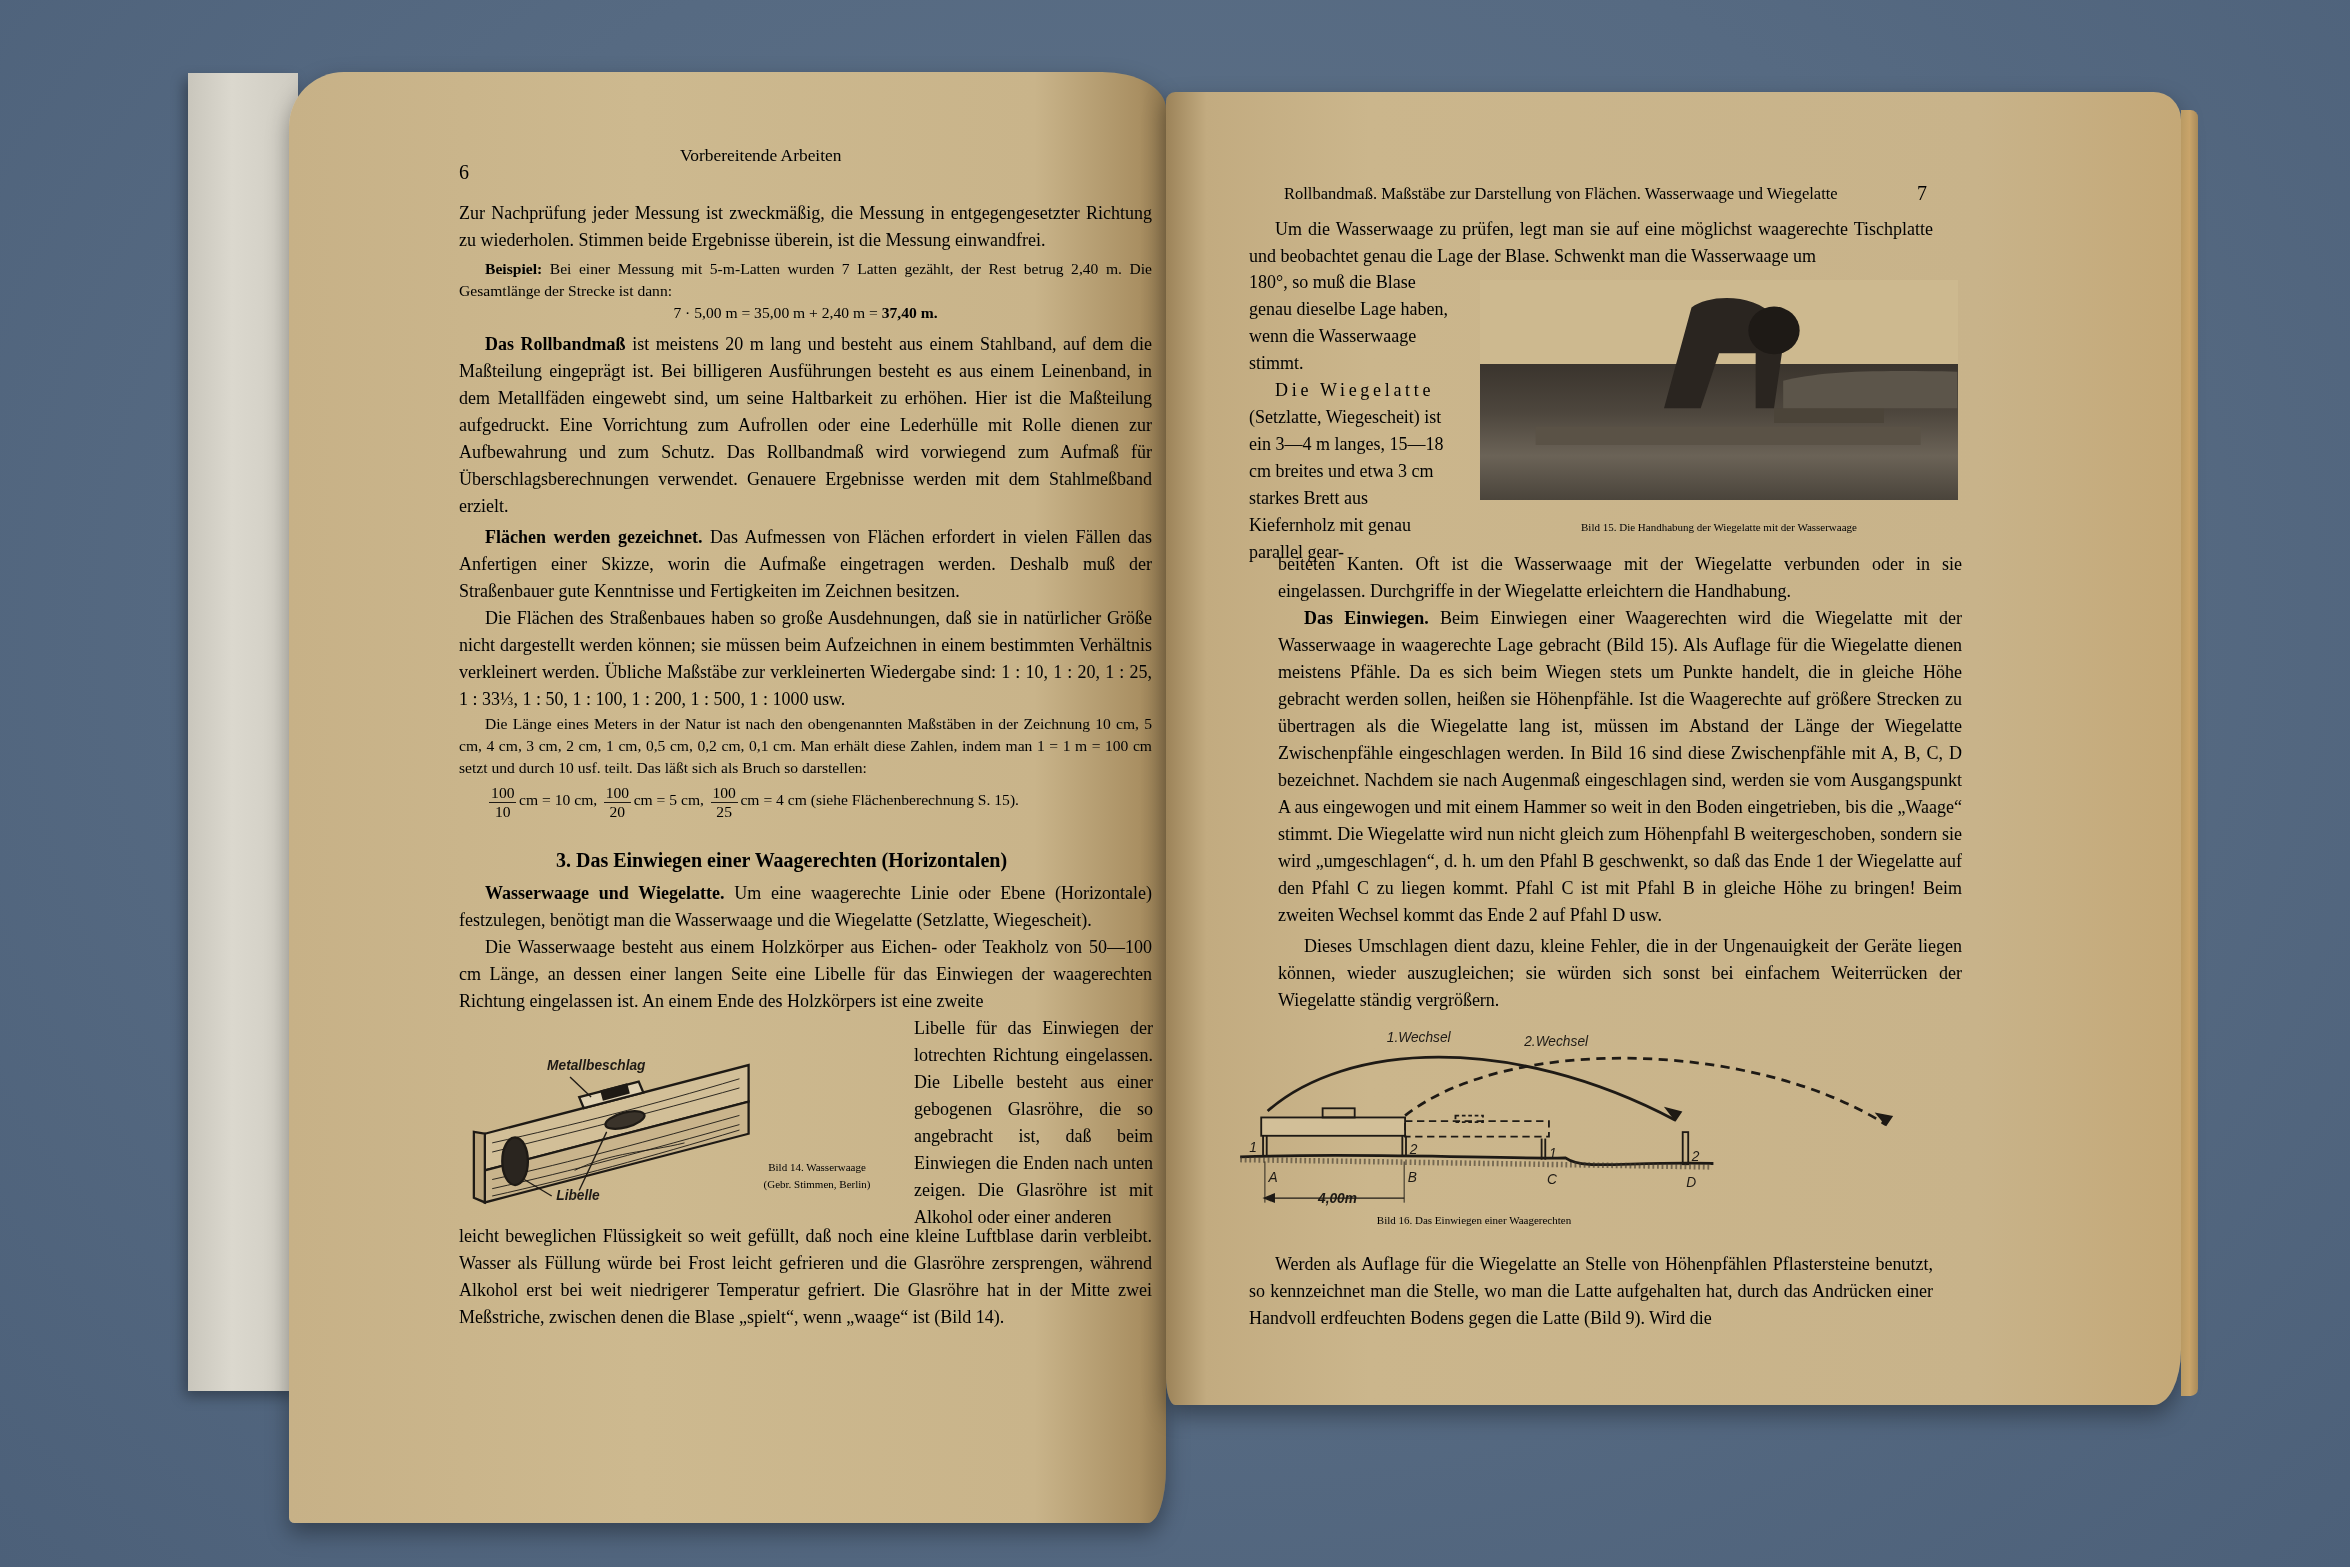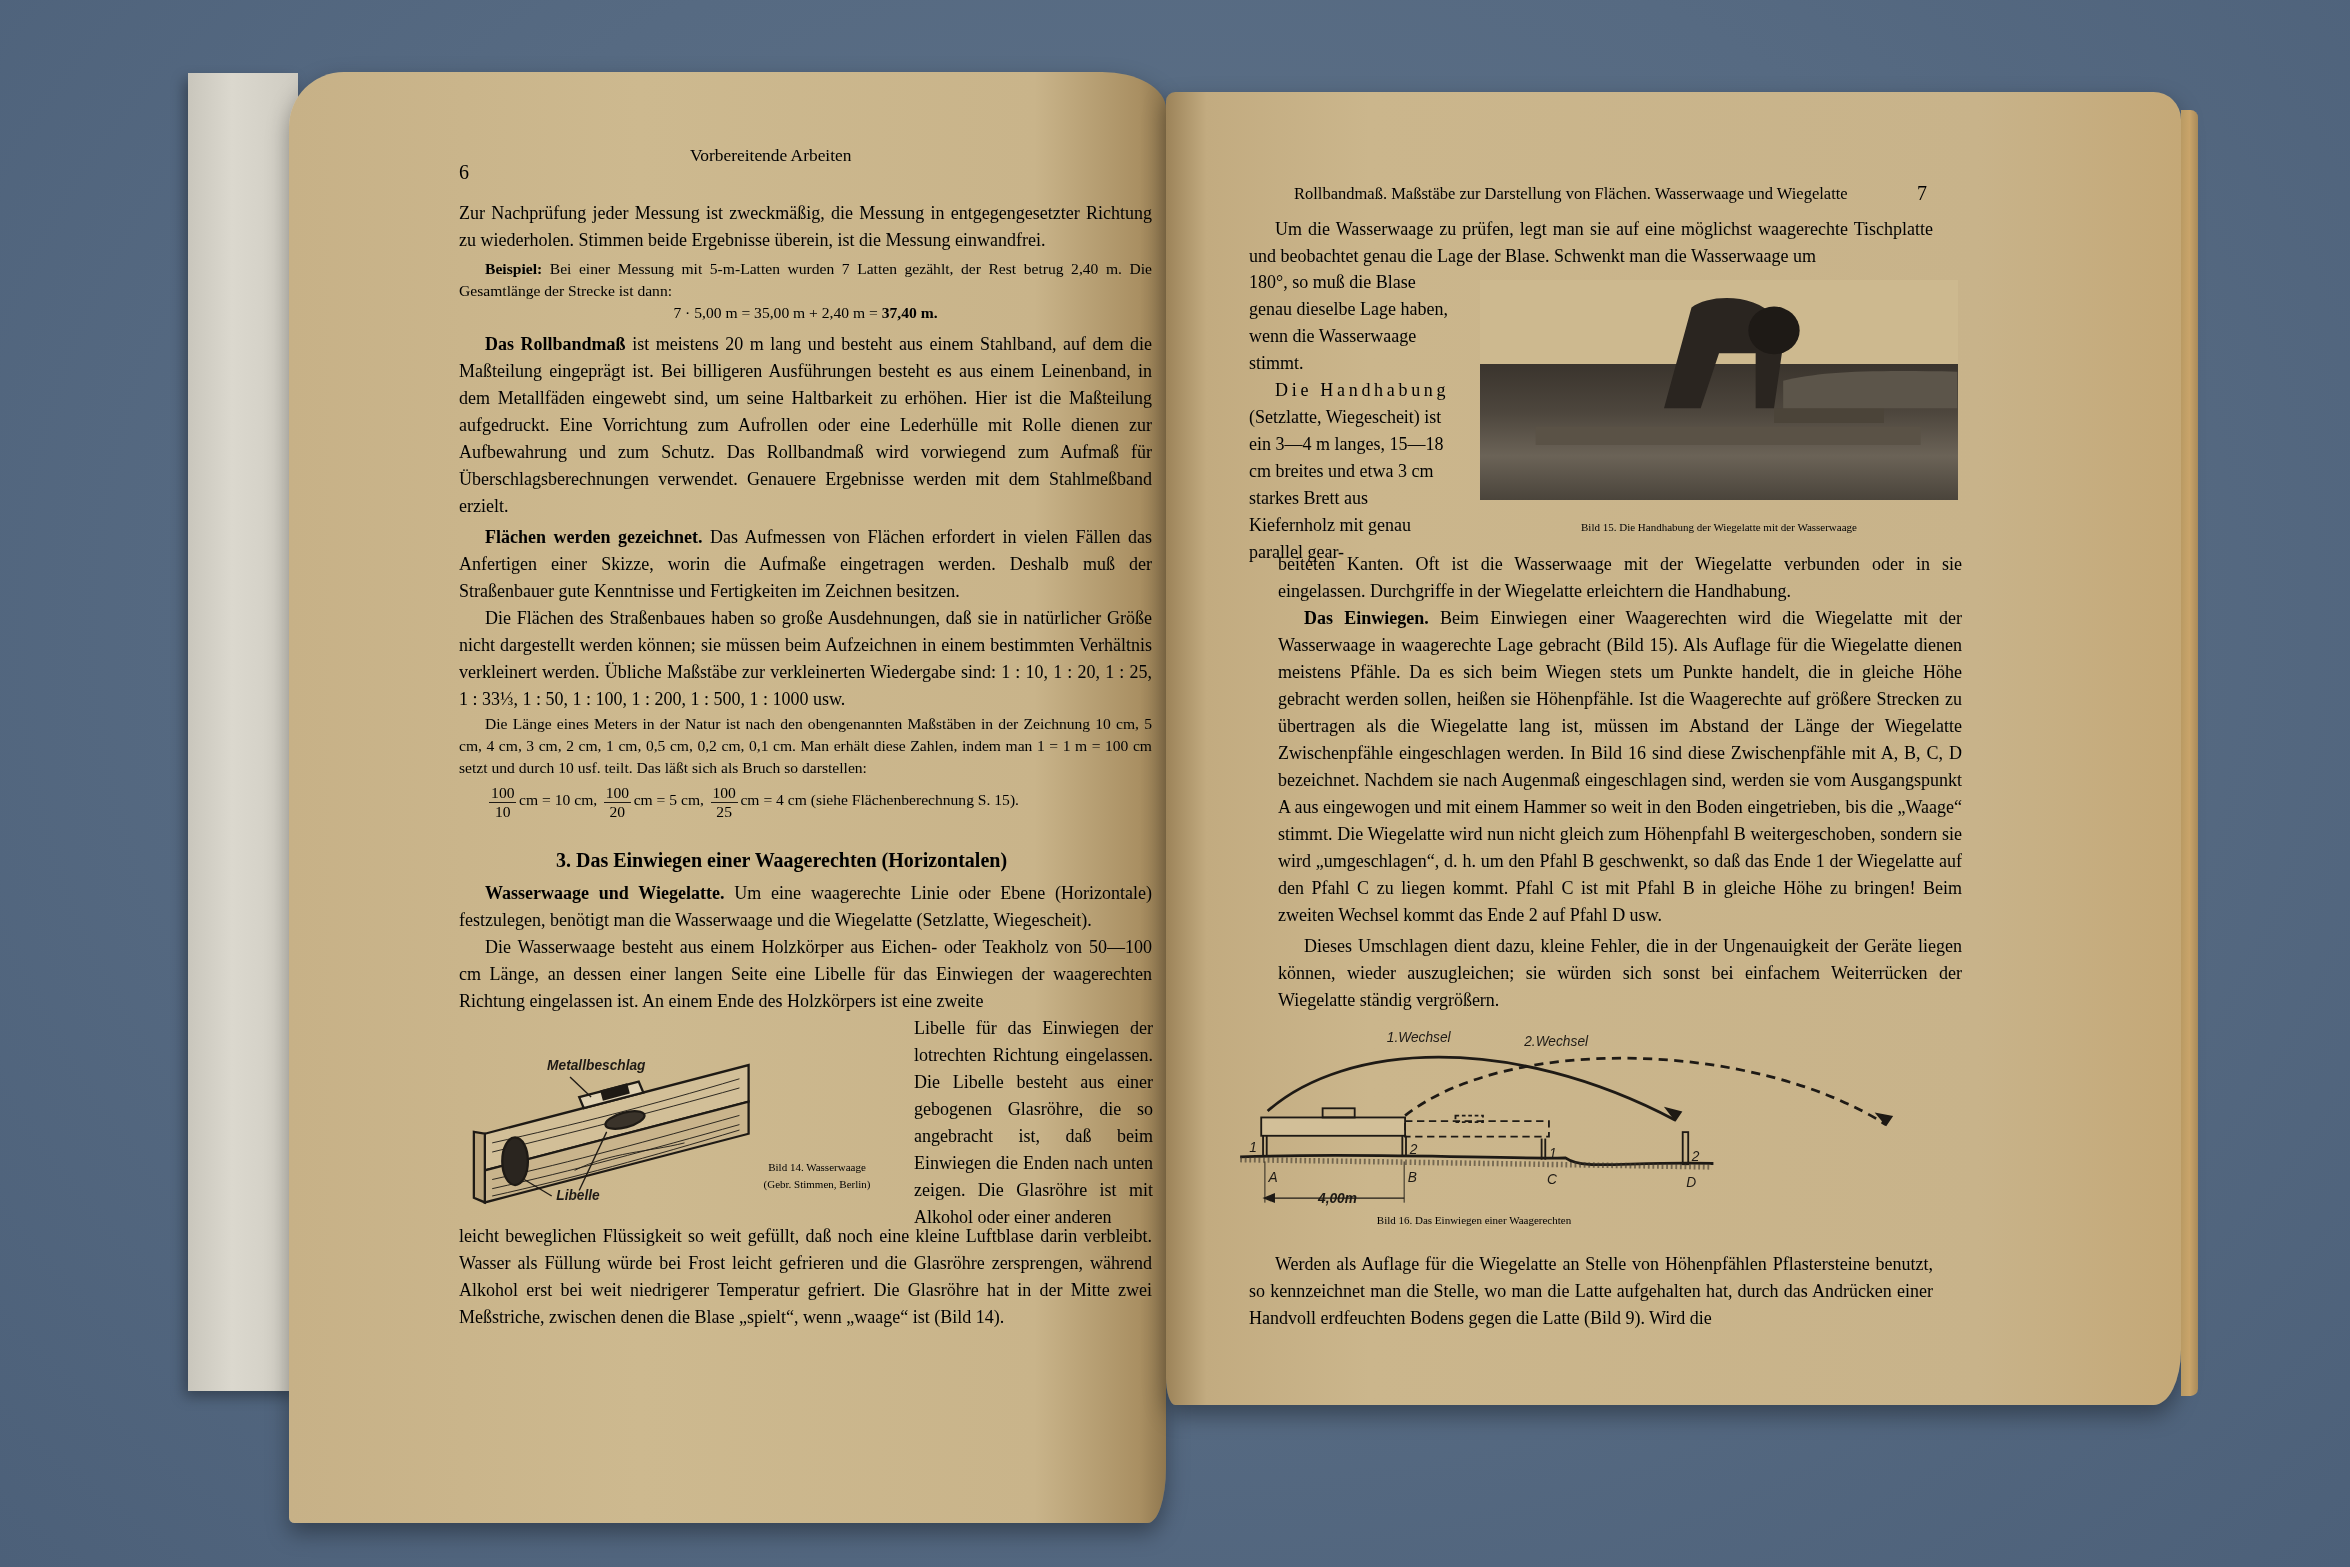--- a/index.html
+++ b/index.html
@@ -29,21 +29,21 @@
   }
   .page.right::after{
     content:""; position:absolute; right:-16.5px; top:18.4px; width:16.5px; height:1286px;
     background: linear-gradient(90deg,#b99a63,#c9a46a,#a88a5a); border-radius:0 7.3px 7.3px 0;
   }
   .ptext { position:absolute; font-family:"Liberation Serif", serif; font-size:18px; line-height:27px; text-align:justify; }
   .ptext p { margin:0; text-indent:26px; }
   .ptext p.noindent { text-indent:0; }
   .small { font-size:15.6px; line-height:22px; }
   .bold { font-weight:bold; }
-  .runhead { position:absolute; font-family:"Liberation Serif", serif; font-size:17.4px;margin-left:10px; }
+  .runhead { position:absolute; font-family:"Liberation Serif", serif; font-size:17.4px; }
   .pagenum { position:absolute; font-family:"Liberation Serif", serif; font-size:20px; }
   .section-title { position:absolute; font-family:"Liberation Serif", serif; font-weight:bold; font-size:20px; }
   .caption { position:absolute; font-family:"Liberation Serif", serif; font-size:11px; text-align:center; line-height:17.4px; }
   .frac { display:inline-flex; flex-direction:column; align-items:center; vertical-align:middle; margin:0 2.8px; font-size:15.6px; line-height:17.4px; }
   .frac .num { border-bottom:1.4px solid #1e1a15; padding:0 1.8px; }
   .formula { text-align:center; text-indent:0 !important; }
   .photo {
     position:absolute; left:1480px; top:280px; width:478px; height:220px;
     background: linear-gradient(180deg, #cdb98f 0%, #cdb98f 38%, #3a342d 38%, #4d463d 60%, #6b6357 80%, #4a443b 100%);
   }
@@ -142,21 +142,21 @@
 
 <div class="runhead" style="left:1284px;top:184px;font-size:16.5px;">Rollbandmaß. Maßstäbe zur Darstellung von Flächen. Wasserwaage und Wiegelatte</div>
 <div class="pagenum" style="left:1917px;top:182px;">7</div>
 
 <div class="ptext" style="left:1249px;top:216px;width:684px;">
   <p>Um die Wasserwaage zu prüfen, legt man sie auf eine möglichst waagerechte Tischplatte und beobachtet genau die Lage der Blase. Schwenkt man die Wasserwaage um</p>
 </div>
 <div class="ptext" style="left:1249px;top:269px;width:207px;text-align:left;">
   <p class="noindent">180°, so muß die Blase genau dieselbe Lage haben, wenn die Wasserwaage stimmt.</p>
   <p>
-    <span style="letter-spacing:3.7px;">Die Handhabung</span><span> (Setzlatte, Wiegescheit) ist ein 3—4 m langes, 15—18 cm breites und etwa 3 cm starkes Brett aus Kiefernholz mit genau parallel gear-</span>
+    <span style="letter-spacing:3.7px;">Die Wiegelatte</span><span> (Setzlatte, Wiegescheit) ist ein 3—4 m langes, 15—18 cm breites und etwa 3 cm starkes Brett aus Kiefernholz mit genau parallel gear-</span>
   </p>
 </div>
 
 <div class="photo">
   <svg width="478" height="220" viewBox="0 0 520 240">
     <path d="M200,140 L230,30 C250,15 300,15 320,40 L330,70 L320,140 L300,140 L300,80 L260,80 L240,140 Z" fill="#2a2520"></path>
     <ellipse cx="320" cy="55" rx="28" ry="26" fill="#1e1a16"></ellipse>
     <rect x="60" y="160" width="420" height="20" fill="#5a5246"></rect>
     <rect x="320" y="140" width="120" height="16" fill="#4b4439"></rect>
     <path d="M330,110 C370,100 420,98 520,100 L520,140 L330,140 Z" fill="#5c554a"></path>

